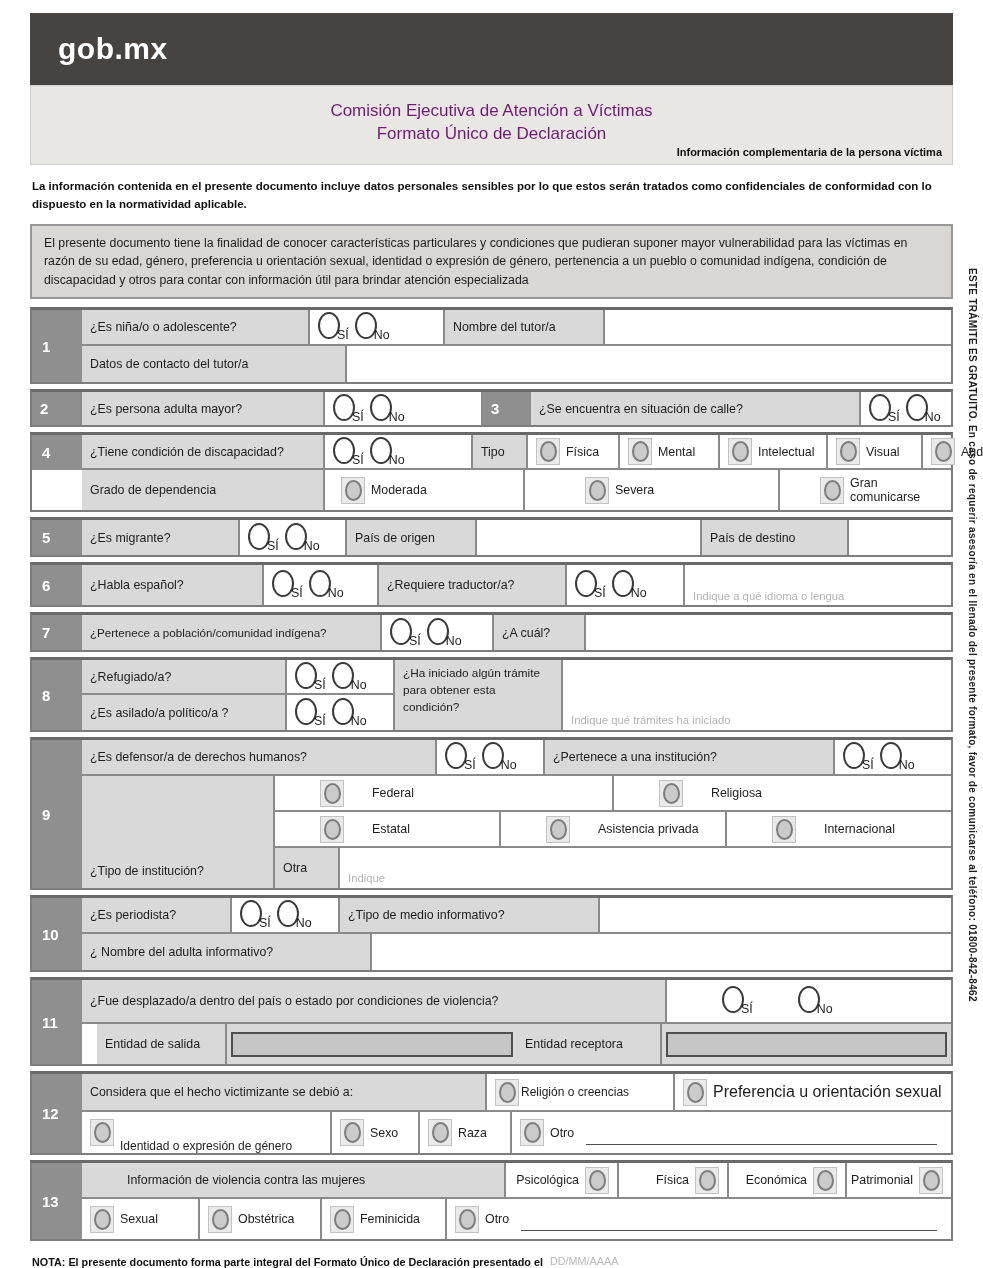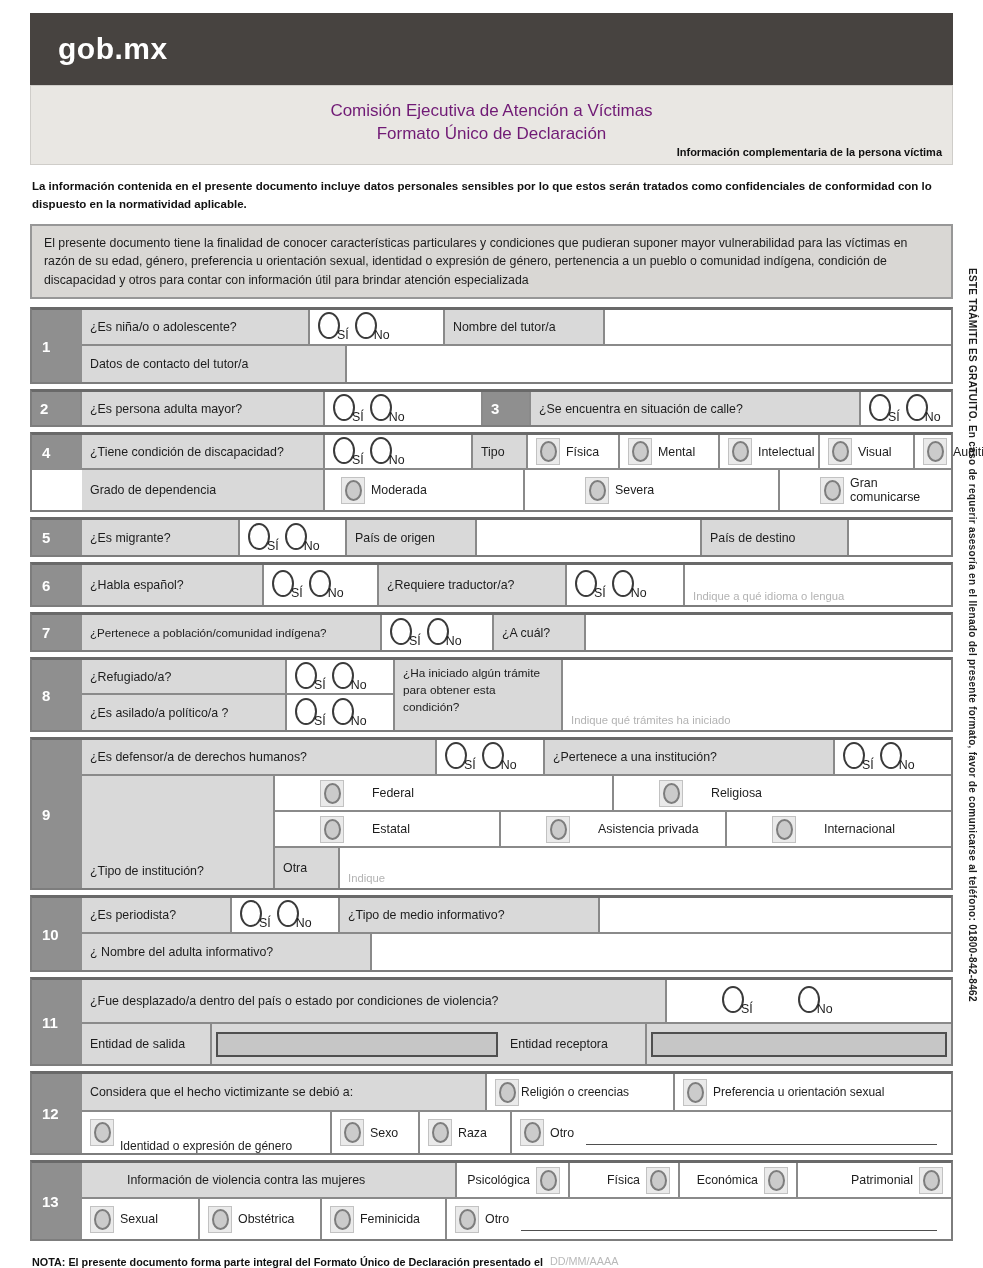--- a/index.html
+++ b/index.html
@@ -127,21 +127,21 @@
                 <span class="gopt"></span>
               </span>
               <span>Física</span>
             </div>
           <div class="cell wht" style="width:100px;">
               <span class="goptbox">
                 <span class="gopt"></span>
               </span>
               <span>Mental</span>
             </div>
-          <div class="cell wht" style="width:100px;">
+          <div class="cell wht" style="width:108px;">
               <span class="goptbox">
                 <span class="gopt"></span>
               </span>
               <span>Intelectual</span>
             </div>
           <div class="cell wht" style="width:95px;">
               <span class="goptbox">
                 <span class="gopt"></span>
               </span>
               <span>Visual</span>
@@ -357,21 +357,21 @@
           <div class="num">11</div>
         </div>
       <div class="grid">
         <div class="line" style="min-height:44px;">
           <div class="cell lab" style="width:585px;">¿Fue desplazado/a  dentro del país o estado por condiciones de violencia?</div>
           <div class="cell wht grow" style="padding-left:55px;gap:45px;">
             <span class="pair"><span class="rad"></span><span class="ynlbl">SÍ</span></span>
             <span class="pair"><span class="rad"></span><span class="ynlbl">No</span></span>
           </div>
         </div>
-        <div class="line" style="min-height:40px;">
+        <div class="line" style="min-height:40px;padding-left:15px;">
           <div class="cell lab" style="width:130px;">Entidad de salida</div>
           <div class="cell lab" style="width:290px;border-right:none;padding:0;">
               <span class="darkfield"></span>
             </div>
           <div class="cell lab" style="width:145px;">Entidad receptora</div>
           <div class="cell lab grow" style="padding:0;">
               <span class="darkfield"></span>
             </div>
         </div>
       </div>
@@ -387,21 +387,21 @@
           <div class="cell wht" style="width:188px;gap:2px;">
               <span class="goptbox">
                 <span class="gopt"></span>
               </span>
               <span style="font-size:12px;">Religión o creencias</span>
             </div>
           <div class="cell wht grow">
               <span class="goptbox">
                 <span class="gopt"></span>
               </span>
-              <span style="font-size:12px;">Preferencia u orientación sexual</span>
+              <span style="font-size:16px;">Preferencia u orientación sexual</span>
             </div>
         </div>
         <div class="line" style="min-height:38px;">
           <div class="cell wht" style="width:250px;">
               <span class="goptbox">
                 <span class="gopt"></span>
               </span>
               <span style="font-size:12px;margin-top:27px;">Identidad o expresión de género</span>
             </div>
           <div class="cell wht" style="width:88px;">
@@ -426,21 +426,21 @@
         </div>
       </div>
     </div>
 
     <div class="block">
       <div class="numcol">
           <div class="num">13</div>
         </div>
       <div class="grid">
         <div class="line" style="min-height:36px;">
-          <div class="cell lab" style="width:375px;padding-left:45px;">Información de violencia contra las mujeres</div>
+          <div class="cell lab" style="width:424px;padding-left:45px;">Información de violencia contra las mujeres</div>
           <div class="cell wht" style="width:113px;justify-content:flex-end;">
               <span>Psicológica</span>
               <span class="goptbox">
                 <span class="gopt"></span>
               </span>
             </div>
           <div class="cell wht" style="width:110px;justify-content:flex-end;">
               <span>Física</span>
               <span class="goptbox">
                 <span class="gopt"></span>

